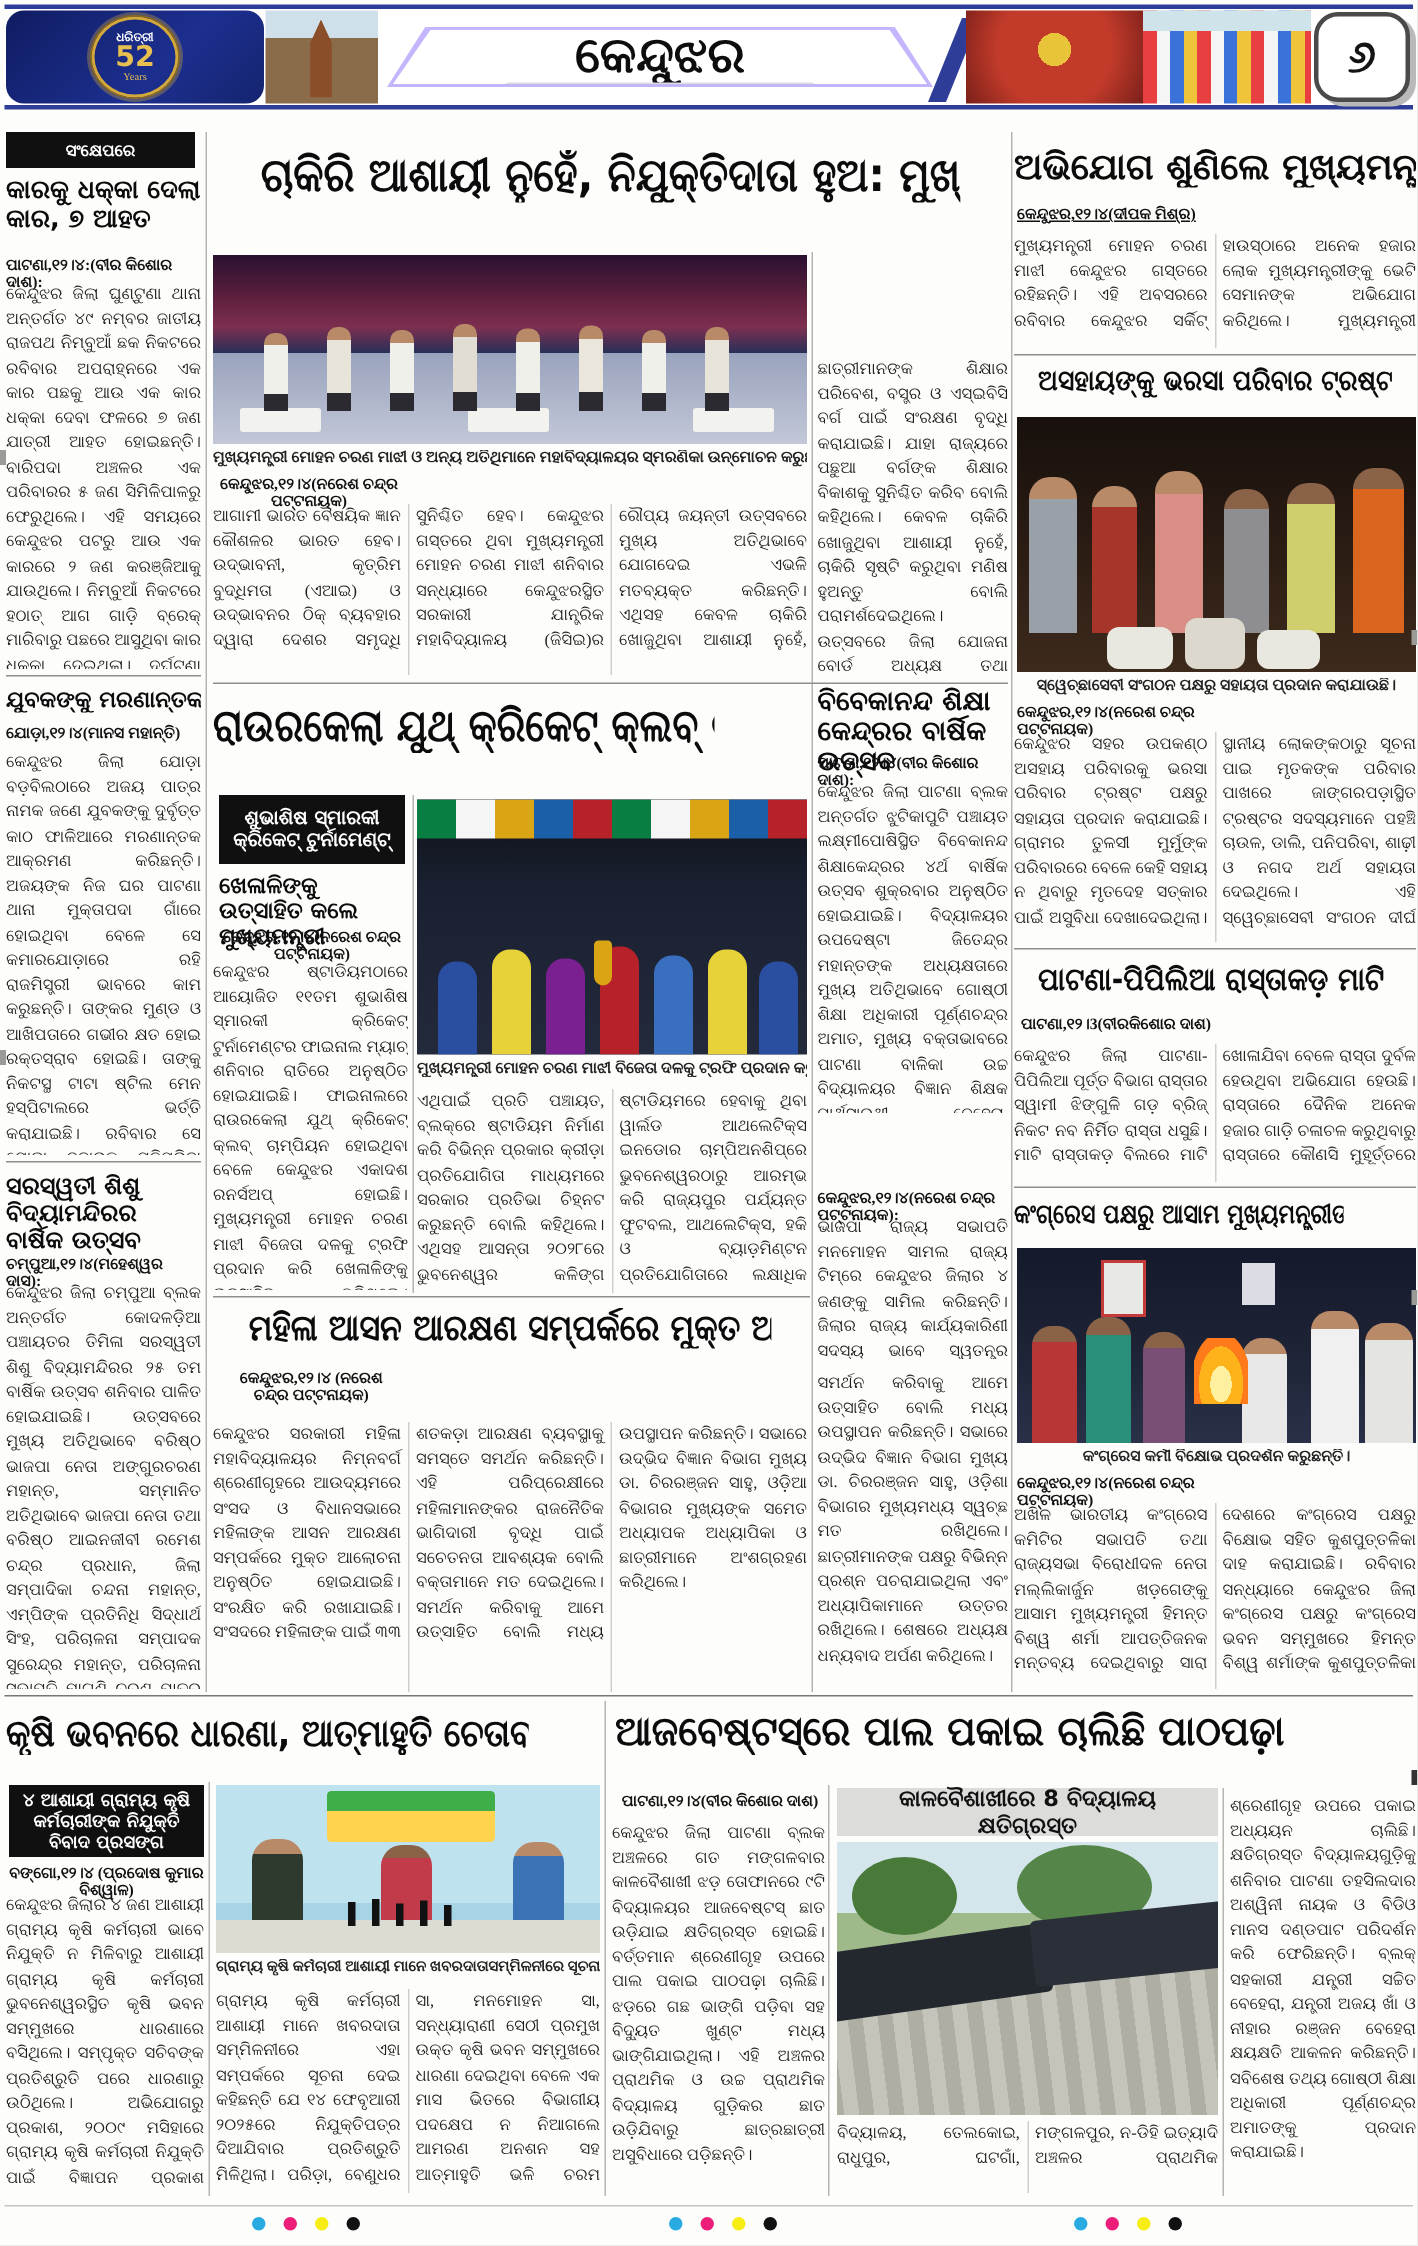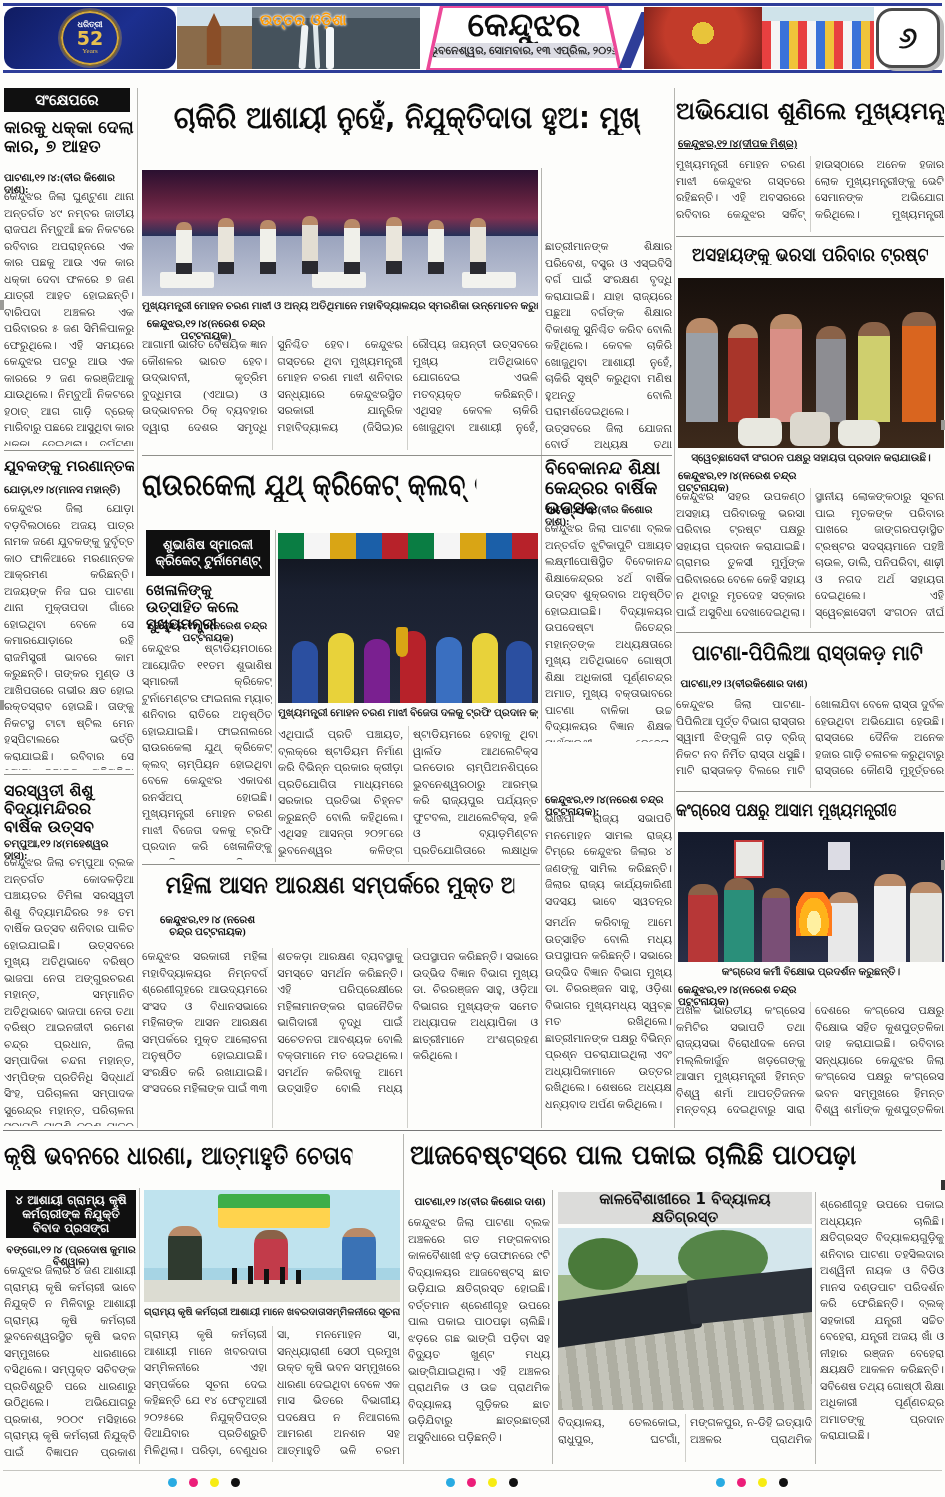--- a/index.html
+++ b/index.html
@@ -13,21 +13,21 @@
         display:flex;align-items:center;justify-content:center;margin:1px;}
   .logo-oval{border:2px solid #d4a93c;outline:1px solid #8a6a1c;border-radius:50%;width:54px;height:50px;
         display:flex;flex-direction:column;align-items:center;justify-content:center;line-height:1;
         box-shadow:0 0 0 3px rgba(212,169,60,.35);}
   .logo-brand{color:#fff;font-size:8px;font-weight:bold;}
   .logo-num{color:#e8c050;font-size:19px;font-weight:bold;font-family:"DejaVu Sans",sans-serif;}
   .logo-years{color:#e8c050;font-size:7px;}
   .mh-photo{position:relative;overflow:hidden;margin:1px 0;}
   .region-label{position:absolute;left:8px;top:4px;color:#ff9a00;font-weight:bold;font-size:15px;
         font-family:"DejaVu Sans",sans-serif;text-shadow:0 0 3px #fff,0 0 2px #fff;white-space:nowrap;z-index:3;}
-  .center-panel{flex:1;position:relative;margin:0 6px;background:#ec4899;
+  .center-panel{flex:1;position:relative;margin:12px 6px;background:#c4b5fd;
         clip-path:polygon(7% 0,93% 0,100% 100%,0 100%);display:flex;flex-direction:column;align-items:center;}
   .center-inner{position:absolute;inset:2px 4px;background:#fff;clip-path:polygon(7% 0,93% 0,100% 100%,0 100%);
         display:flex;flex-direction:column;align-items:center;justify-content:flex-start;}
   .ed-title{font-size:33px;font-weight:bold;line-height:1.05;color:#0d0d0d;font-family:"DejaVu Sans","Liberation Sans",sans-serif;}
   .date-strip{margin-top:0;background:#dcdce4;border-radius:4px;padding:1px 10px;font-size:11px;font-weight:bold;color:#2a2a2a;white-space:nowrap;}
   .blue-slash{width:12px;background:#2e3d98;transform:skewX(-22deg);margin:6px 2px 2px 2px;}
   .pagenum-box{width:58px;margin:2px;background:#fff;border:3px solid #4a4a4a;border-radius:16px;
         display:flex;align-items:center;justify-content:center;font-size:30px;font-weight:bold;
         box-shadow:4px 3px 0 #b9b9b9;font-family:"DejaVu Sans",sans-serif;}
   
@@ -63,26 +63,20 @@
     <div class="logo">
       <div class="logo-oval">
         <span class="logo-brand">ଧରିତ୍ରୀ</span>
         <span class="logo-num">52</span>
         <span class="logo-years">Years</span>
       </div>
     </div>
     <div class="mh-photo" style="width:75px;background:linear-gradient(180deg,#cfe0ea 0 30%,#8a6b4a 30% 100%);">
       <span class="sil" style="left:28px;top:6px;width:18px;height:52px;background:#8a4e28;clip-path:polygon(50% 0,90% 30%,90% 100%,10% 100%,10% 30%);"></span>
     </div>
-    <div class="mh-photo" style="width:168px;background:linear-gradient(180deg,#76848f 0 18%,#45525c 18% 100%);">
-      <span class="region-label">ଉତ୍ତର ଓଡ଼ିଶା</span>
-      <span class="sil" style="left:48px;top:18px;width:7px;height:44px;background:#eef2f4;border-radius:3px;transform:rotate(4deg);"></span>
-      <span class="sil" style="left:62px;top:16px;width:5px;height:46px;background:#dfe7ea;border-radius:3px;transform:rotate(-3deg);"></span>
-      <span class="sil" style="left:74px;top:20px;width:8px;height:42px;background:#f4f7f8;border-radius:3px;"></span>
-    </div>
     <div class="center-panel">
       <div class="center-inner">
         <div class="ed-title">କେନ୍ଦୁଝର</div>
         <div class="date-strip">ଭୁବନେଶ୍ୱର, ସୋମବାର, ୧୩ ଏପ୍ରିଲ, ୨୦୨୬</div>
       </div>
     </div>
     <div class="blue-slash"></div>
     <div class="mh-photo" style="width:118px;background:radial-gradient(circle at 50% 42%,#e8c43a 0 16%,#c23b2a 16% 55%,#7a1f1a 100%);"></div>
     <div class="mh-photo" style="width:112px;background:linear-gradient(180deg,#cfe3ea 0 22%,transparent 22%),repeating-linear-gradient(90deg,#e84040 0 9px,#f5f5f5 9px 18px,#3a72d9 18px 27px,#f0c43a 27px 36px);"></div>
     <div class="pagenum-box">୬</div>
@@ -100,21 +94,21 @@
   <div class="hr" style="left:676px;top:632px;width:268px;"></div>
   <div class="hr" style="left:676px;top:791px;width:268px;"></div>
   <div class="hr" style="left:3px;top:1130px;width:939px;background:#777;"></div>
   <div class="vr" style="left:403px;top:1134px;height:330px;"></div>
   <div class="vr" style="left:139px;top:1188px;height:276px;"></div>
   <div class="vr" style="left:552px;top:1190px;height:274px;"></div>
   <div class="vr" style="left:815px;top:1192px;height:272px;"></div>
   <div class="hr" style="left:3px;top:1470px;width:939px;background:#c5c5c0;"></div>
 
   <section class="abs" style="left:4px;top:88px;width:130px;">
-    <div class="kicker" style="width:126px;height:24px;font-size:15px;">ସଂକ୍ଷେପରେ</div>
+    <div class="kicker" style="width:126px;height:24px;font-size:11px;">ସଂକ୍ଷେପରେ</div>
   </section>
   <div class="abs hl" style="left:4px;top:118px;width:130px;font-size:17px;">କାରକୁ ଧକ୍କା ଦେଲା କାର, ୭ ଆହତ</div>
   <div class="abs dl" style="left:4px;top:172px;width:130px;">ପାଟଣା,୧୨।୪:(ବୀର କିଶୋର ଦାଶ):</div>
   <div class="abs body-txt" style="left:4px;top:188px;width:130px;height:258px;">କେନ୍ଦୁଝର ଜିଲା ଘୁଣ୍ଟୁଣା ଥାନା ଅନ୍ତର୍ଗତ ୪୯ ନମ୍ବର ଜାତୀୟ ରାଜପଥ ନିମ୍ବୁଆଁ ଛକ ନିକଟରେ ରବିବାର ଅପରାହ୍ନରେ ଏକ କାର ପଛକୁ ଆଉ ଏକ କାର ଧକ୍କା ଦେବା ଫଳରେ ୭ ଜଣ ଯାତ୍ରୀ ଆହତ ହୋଇଛନ୍ତି। ବାରିପଦା ଅଞ୍ଚଳର ଏକ ପରିବାରର ୫ ଜଣ ସିମିଳିପାଳରୁ ଫେରୁଥିଲେ। ଏହି ସମୟରେ କେନ୍ଦୁଝର ପଟରୁ ଆଉ ଏକ କାରରେ ୨ ଜଣ କରଞ୍ଜିଆକୁ ଯାଉଥିଲେ। ନିମ୍ବୁଆଁ ନିକଟରେ ହଠାତ୍ ଆଗ ଗାଡ଼ି ବ୍ରେକ୍ ମାରିବାରୁ ପଛରେ ଆସୁଥିବା କାର ଧକ୍କା ଦେଇଥିଲା। ଦୁର୍ଘଟଣା ପରେ ଉଭୟ ଗାଡ଼ିର ୭ ଜଣଙ୍କୁ ଉଦ୍ଧାର କରି ସ୍ଥାନୀୟ ଲୋକେ ୧୦୮ ଓ ଏନ୍‌ଏଚ୍‌ଆଇ ଆମ୍ବୁଲାନ୍ସ ସହାୟତାରେ ଜିଲା ମୁଖ୍ୟ ଚିକିତ୍ସାଳୟକୁ ସ୍ଥାନାନ୍ତର କରିଥିଲେ। ସେଠାରେ ପ୍ରାଥମିକ ଚିକିତ୍ସା ପରେ ସମସ୍ତଙ୍କ ସ୍ୱାସ୍ଥ୍ୟାବସ୍ଥା ଭଲ ଥିବା ଜଣାପଡ଼ିଛି। ଆପୋସ ବୁଝାମଣା ପରେ ଉଭୟ ଗାଡ଼ି ନେଇ ଯାଇଥିଲେ।</div>
 
   <div class="abs hl nowrap" style="left:4px;top:458px;width:130px;font-size:15px;">ଯୁବକଙ୍କୁ ମରଣାନ୍ତକ ଆକ୍ରମଣ</div>
   <div class="abs dl" style="left:4px;top:484px;width:130px;">ଯୋଡ଼ା,୧୨।୪(ମାନସ ମହାନ୍ତି)</div>
   <div class="abs body-txt" style="left:4px;top:500px;width:130px;height:270px;">କେନ୍ଦୁଝର ଜିଲା ଯୋଡ଼ା ବଡ଼ବିଲଠାରେ ଅଜୟ ପାତ୍ର ନାମକ ଜଣେ ଯୁବକଙ୍କୁ ଦୁର୍ବୃତ୍ତ କାଠ ଫାଳିଆରେ ମରଣାନ୍ତକ ଆକ୍ରମଣ କରିଛନ୍ତି। ଅଜୟଙ୍କ ନିଜ ଘର ପାଟଣା ଥାନା ମୁକ୍ତାପଦା ଗାଁରେ ହୋଇଥିବା ବେଳେ ସେ କମାରଯୋଡ଼ାରେ ରହି ରାଜମିସ୍ତ୍ରୀ ଭାବରେ କାମ କରୁଛନ୍ତି। ତାଙ୍କର ମୁଣ୍ଡ ଓ ଆଖିପତାରେ ଗଭୀର କ୍ଷତ ହୋଇ ରକ୍ତସ୍ରାବ ହୋଇଛି। ତାଙ୍କୁ ନିକଟସ୍ଥ ଟାଟା ଷ୍ଟିଲ ମେନ ହସ୍ପିଟାଲରେ ଭର୍ତ୍ତି କରାଯାଇଛି। ରବିବାର ସେ ଯୋଡ଼ା ବଜାରକୁ ପନିପରିବା କିଣିବାକୁ ଆସିଥିବା ବେଳେ ଦୁର୍ବୃତ୍ତ ତାଙ୍କୁ କାଠ ଫାଳିଆରେ ଆକ୍ରମଣ କରିଥିଲେ। ଅଜୟଙ୍କ କହିବା କଥା ଶନିବାର ସାଇଟରେ କାମ କରୁଥିବା ସମୟରେ ମହିଳା ଶ୍ରମିକଙ୍କ ସହ ତାଙ୍କର ଏକ କଥାକୁ ନେଇ ବଚସା ହୋଇଥିଲା। ଯାହା ଫଳରେ ସେ ତାଙ୍କୁ ଦେଖିନେବେ ବୋଲି କହିଥିଲେ। ସେହି କାରଣରୁ କେହି ଆକ୍ରମଣ କରିଥିବା ଆଶଙ୍କା କରୁଛନ୍ତି। ଖବର ପାଇ ଯୋଡ଼ା ପୋଲିସ ପହଞ୍ଚି ଘଟଣାର ତଦନ୍ତ ଆରମ୍ଭ କରିଛି।</div>
 
   <div class="abs hl" style="left:4px;top:782px;width:130px;font-size:16px;">ସରସ୍ୱତୀ ଶିଶୁ ବିଦ୍ୟାମନ୍ଦିରର ବାର୍ଷିକ ଉତ୍ସବ</div>
@@ -233,21 +227,21 @@
     <span class="sil" style="left:136px;bottom:18px;width:5px;height:17px;background:#111;"></span>
     <span class="sil" style="left:152px;bottom:18px;width:5px;height:14px;background:#111;"></span>
   </div>
   <div class="abs caption" style="left:144px;top:1306px;width:256px;font-size:10px;">ଗ୍ରାମ୍ୟ କୃଷି କର୍ମଚାରୀ ଆଶାୟୀ ମାନେ ଖବରଦାତାସମ୍ମିଳନୀରେ ସୂଚନା ଦେଉଛନ୍ତି।</div>
   <div class="abs body-txt cols2" style="left:144px;top:1326px;width:256px;height:136px;">ଗ୍ରାମ୍ୟ କୃଷି କର୍ମଚାରୀ ଆଶାୟୀ ମାନେ ଖବରଦାତା ସମ୍ମିଳନୀରେ ଏହା ସମ୍ପର୍କରେ ସୂଚନା ଦେଇ କହିଛନ୍ତି ଯେ ୧୪ ଫେବୃଆରୀ ୨୦୨୫ରେ ନିଯୁକ୍ତିପତ୍ର ଦିଆଯିବାର ପ୍ରତିଶ୍ରୁତି ମିଳିଥିଲା। ପରିଡ଼ା, ବେଣୁଧର ସା, ମନମୋହନ ସା, ସନ୍ଧ୍ୟାରାଣୀ ସେଠୀ ପ୍ରମୁଖ ଉକ୍ତ କୃଷି ଭବନ ସମ୍ମୁଖରେ ଧାରଣା ଦେଇଥିବା ବେଳେ ଏକ ମାସ ଭିତରେ ବିଭାଗୀୟ ପଦକ୍ଷେପ ନ ନିଆଗଲେ ଆମରଣ ଅନଶନ ସହ ଆତ୍ମାହୁତି ଭଳି ଚରମ ପଦକ୍ଷେପ ନେବେ ବୋଲି ଚେତାବନୀ ଦେଇଛନ୍ତି।</div>
 
   <div class="abs hl nowrap" style="left:410px;top:1140px;width:480px;font-size:27px;transform:scaleX(.94);transform-origin:left center;">ଆଜବେଷ୍ଟସ୍‌ରେ ପାଲ ପକାଇ ଚାଲିଛି ପାଠପଢ଼ା</div>
   <div class="abs dl dl-c" style="left:410px;top:1196px;width:140px;">ପାଟଣା,୧୨।୪(ବୀର କିଶୋର ଦାଶ)</div>
   <div class="abs body-txt" style="left:408px;top:1214px;width:142px;height:248px;">କେନ୍ଦୁଝର ଜିଲା ପାଟଣା ବ୍ଲକ ଅଞ୍ଚଳରେ ଗତ ମଙ୍ଗଳବାର କାଳବୈଶାଖୀ ଝଡ଼ ତୋଫାନରେ ୯ଟି ବିଦ୍ୟାଳୟର ଆଜବେଷ୍ଟସ୍ ଛାତ ଉଡ଼ିଯାଇ କ୍ଷତିଗ୍ରସ୍ତ ହୋଇଛି। ବର୍ତ୍ତମାନ ଶ୍ରେଣୀଗୃହ ଉପରେ ପାଲ ପକାଇ ପାଠପଢ଼ା ଚାଲିଛି। ଝଡ଼ରେ ଗଛ ଭାଙ୍ଗି ପଡ଼ିବା ସହ ବିଦ୍ୟୁତ ଖୁଣ୍ଟ ମଧ୍ୟ ଭାଙ୍ଗିଯାଇଥିଲା। ଏହି ଅଞ୍ଚଳର ପ୍ରାଥମିକ ଓ ଉଚ୍ଚ ପ୍ରାଥମିକ ବିଦ୍ୟାଳୟ ଗୁଡ଼ିକର ଛାତ ଉଡ଼ିଯିବାରୁ ଛାତ୍ରଛାତ୍ରୀ ଅସୁବିଧାରେ ପଡ଼ିଛନ୍ତି।</div>
 
-  <div class="abs graybox" style="left:558px;top:1192px;width:254px;height:32px;font-size:15px;">କାଳବୈଶାଖୀରେ 1 ବିଦ୍ୟାଳୟ କ୍ଷତିଗ୍ରସ୍ତ</div>
+  <div class="abs graybox" style="left:558px;top:1192px;width:254px;height:32px;font-size:15px;">କାଳବୈଶାଖୀରେ 8 ବିଦ୍ୟାଳୟ କ୍ଷତିଗ୍ରସ୍ତ</div>
   <div class="ph" style="left:558px;top:1228px;width:254px;height:182px;background:linear-gradient(180deg,#d4e6ec 0 26%,#9fb98a 26% 40%,#b9b9ad 40% 100%);">
     <span class="sil" style="left:10px;top:10px;width:70px;height:52px;background:#4a7a3a;border-radius:50%;"></span>
     <span class="sil" style="left:120px;top:2px;width:90px;height:56px;background:#558548;border-radius:50%;"></span>
     <span class="sil" style="left:-20px;top:70px;width:300px;height:130px;background:repeating-linear-gradient(90deg,#c4c4ba 0 10px,#aeaea2 10px 20px);transform:rotate(-7deg);"></span>
     <span class="sil" style="left:-8px;top:64px;width:150px;height:46px;background:#23282f;transform:rotate(-8deg);border-radius:4px;"></span>
     <span class="sil" style="left:130px;top:46px;width:130px;height:44px;background:#2b3038;transform:rotate(-6deg);border-radius:4px;"></span>
   </div>
   <div class="abs body-txt cols2" style="left:558px;top:1414px;width:254px;height:48px;">ବିଦ୍ୟାଳୟ, ତେଲକୋଇ, ରାଧୁପୁର, ଘଟଗାଁ, ମଙ୍ଗଳପୁର, ନ-ଡିହି ଇତ୍ୟାଦି ଅଞ୍ଚଳର ପ୍ରାଥମିକ ବିଦ୍ୟାଳୟ କ୍ଷତିଗ୍ରସ୍ତ ହୋଇଥିବା ଜଣାପଡ଼ିଛି।</div>
   <div class="abs body-txt" style="left:820px;top:1196px;width:124px;height:266px;">ଶ୍ରେଣୀଗୃହ ଉପରେ ପକାଇ ଅଧ୍ୟୟନ ଚାଲିଛି। କ୍ଷତିଗ୍ରସ୍ତ ବିଦ୍ୟାଳୟଗୁଡ଼ିକୁ ଶନିବାର ପାଟଣା ତହସିଲଦାର ଅଶ୍ୱିନୀ ନାୟକ ଓ ବିଡିଓ ମାନସ ଦଣ୍ଡପାଟ ପରିଦର୍ଶନ କରି ଫେରିଛନ୍ତି। ବ୍ଲକ୍ ସହକାରୀ ଯନ୍ତ୍ରୀ ସଚ୍ଚିତ ବେହେରା, ଯନ୍ତ୍ରୀ ଅଜୟ ଖାଁ ଓ ନୀହାର ରଞ୍ଜନ ବେହେରା କ୍ଷୟକ୍ଷତି ଆକଳନ କରିଛନ୍ତି। ସବିଶେଷ ତଥ୍ୟ ଗୋଷ୍ଠୀ ଶିକ୍ଷା ଅଧିକାରୀ ପୂର୍ଣ୍ଣଚନ୍ଦ୍ର ଅମାତଙ୍କୁ ପ୍ରଦାନ କରାଯାଇଛି।</div>
 

